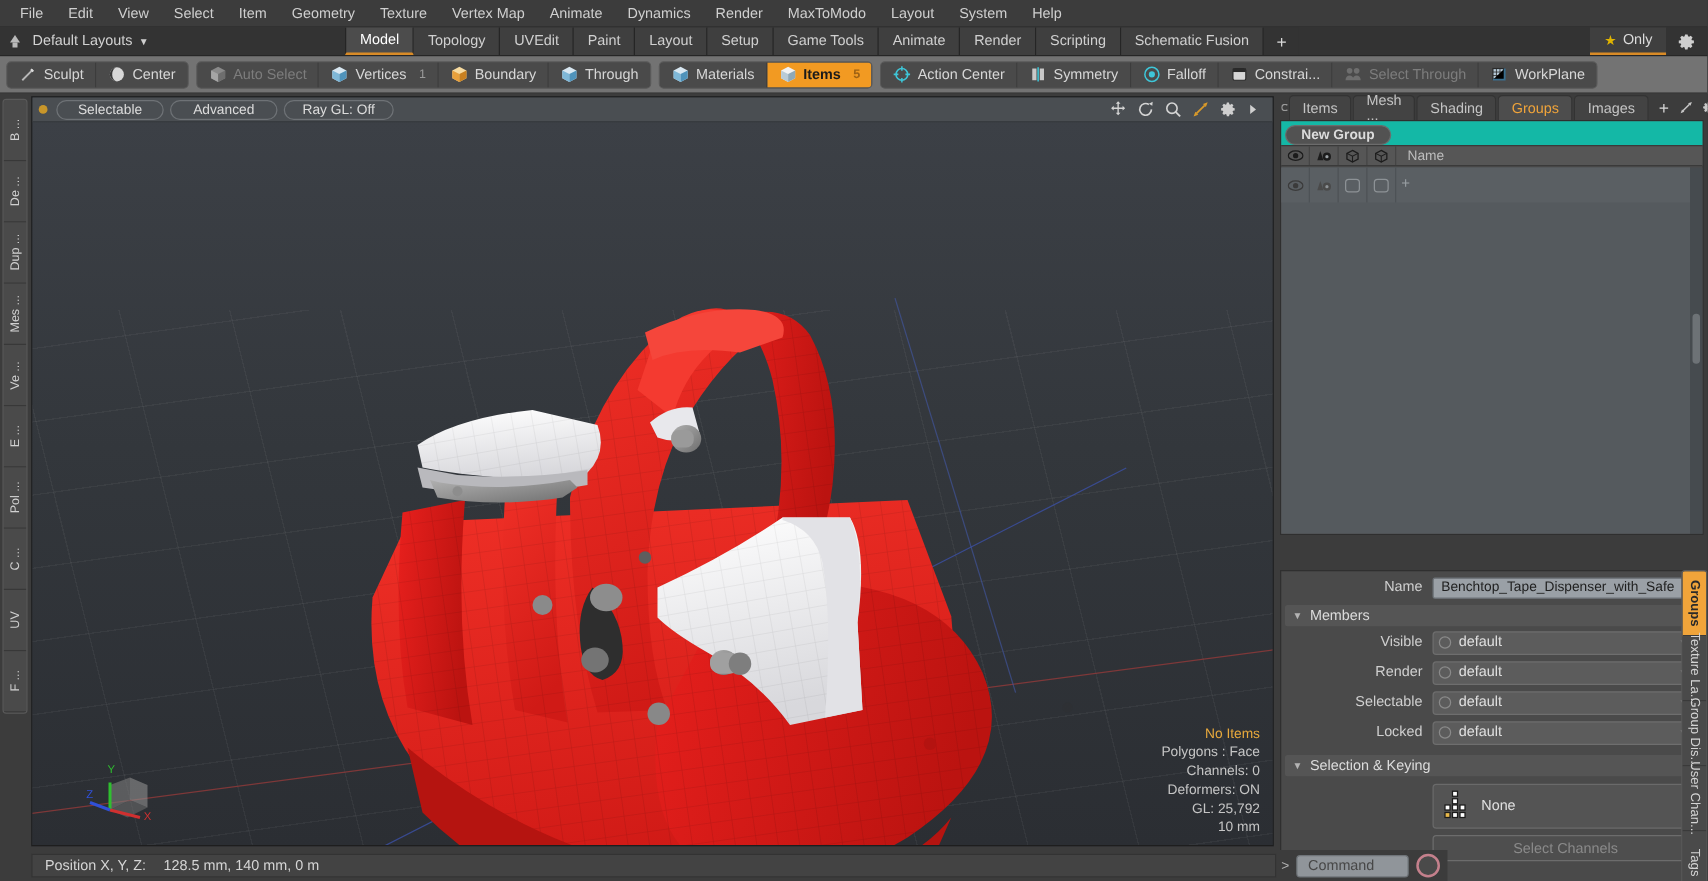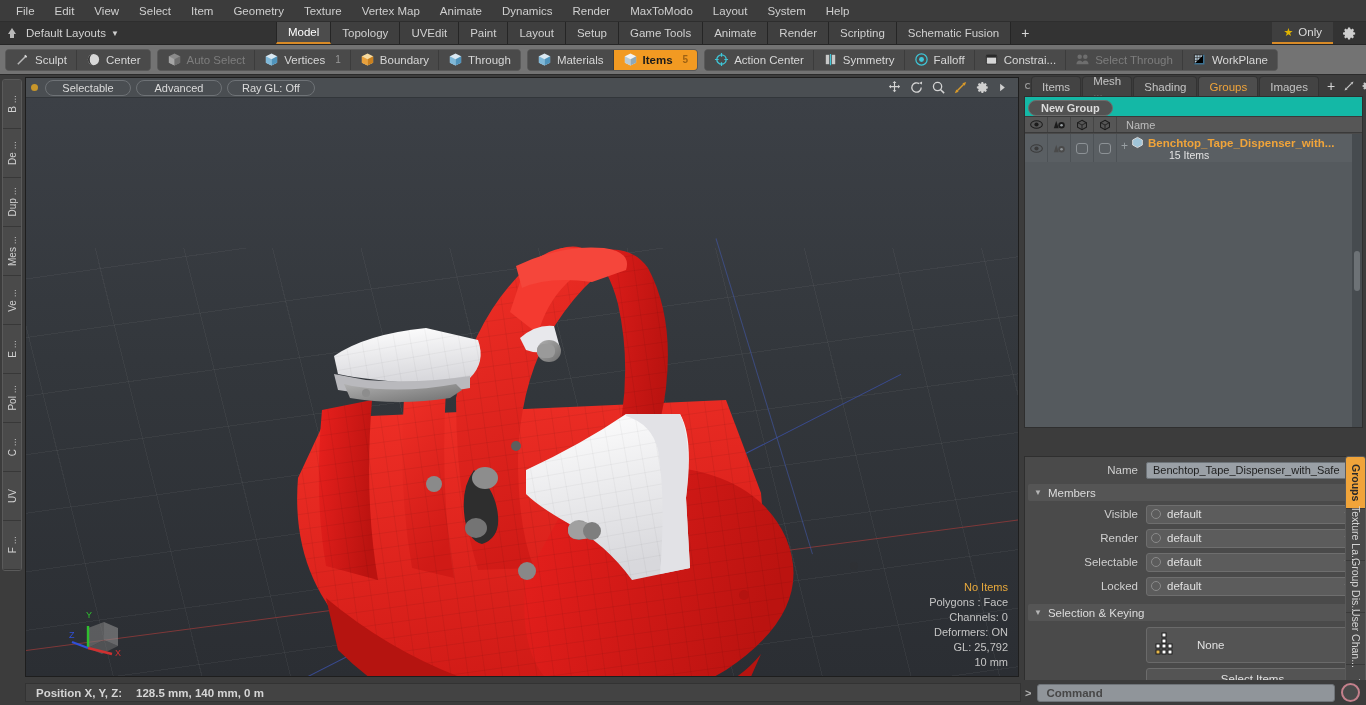--- a/index.html
+++ b/index.html
@@ -219,21 +219,21 @@
   }
   .section .tri { margin-right: 6px; font-size: 8px; color: #b4b4b4; }
   .pselect {
     flex: 1; height: 19px; background: #5c5c5c; border: 1px solid #6e6e6e; border-radius: 3px;
     display: flex; align-items: center; font-size: 11.5px; color: #e0e0e0; padding-left: 4px;
   }
   .radio { width: 10px; height: 10px; border-radius: 50%; border: 1px solid #8a8a8a; margin-right: 6px; flex: none; }
   .pselect .caret { margin-left: auto; margin-right: 7px; font-size: 8px; color: #c8c8c8; }
   .keybox {
     margin: 6px 3px 0 121px; height: 36px; background: #545454; border: 1px solid #6a6a6a; border-radius: 3px;
-    display: flex; align-items: center; gap: 22px; padding-left: 6px;
+    display: flex; align-items: center; gap: 10px; padding-left: 6px;
   }
   .keybox .kname { font-size: 11.5px; color: #e0e0e0; }
   .pbtn {
     margin: 5px 3px 0 121px; height: 21px; background: #545454; border: 1px solid #6c6c6c; border-radius: 3px;
     display: flex; align-items: center; justify-content: center; font-size: 11.5px; color: #e2e2e2;
   }
   .pbtn.disabled { color: #8a8a8a; background: #4e4e4e; }
 
   .rstrip { position: absolute; right: 0; top: 380px; width: 21px; height: 224px; }
   .rstrip-inner { width: 21px; background: #454545; border: 1px solid #5a5a5a; border-radius: 3px; overflow: hidden; }
@@ -241,21 +241,21 @@
     width: 100%; height: 52px; display: flex; align-items: center; justify-content: center;
     background: #4a4a4a; border-bottom: 1px solid #3a3a3a;
   }
   .rtab span {
     writing-mode: vertical-rl; text-orientation: mixed; font-size: 10.5px; color: #d4d4d4; white-space: nowrap;
   }
   .rtab.active { background: #f0a43a; }
   .rtab.active span { color: #2a2a2a; font-weight: bold; }
 
   
-  .statusbar { position: absolute; left: 0; top: 680px; width: 1366px; height: 25px; background: #3c3c3c; display: flex; align-items: center; font-weight: bold; }
+  .statusbar { position: absolute; left: 0; top: 680px; width: 1158px; height: 25px; background: #3c3c3c; display: flex; align-items: center; }
   .status-left {
     margin-left: 25px; height: 19px; flex: 0 0 auto; width: 996px; background: #434343;
     border: 1px solid #333; display: flex; align-items: center; padding-left: 10px; gap: 14px;
     font-size: 11.5px; color: #d5d5d5;
   }
   .cmd-area { margin-left: 4px; display: flex; align-items: center; gap: 6px; flex: 1; padding-right: 6px; }
   .cmd-caret { color: #b0b0b0; font-size: 11px; }
   .cmd-input {
     flex: 1; height: 18px; background: #90959a; border: 1px solid #6f7479; border-radius: 3px;
     display: flex; align-items: center; padding-left: 8px; font-size: 11.5px; color: #474747;
@@ -747,31 +747,20 @@
                 </svg>
             </div>
             <div class="grow-cell">
                 <span class="chkbox"></span>
               </div>
             <div class="grow-cell">
                 <span class="chkbox"></span>
               </div>
             <div class="grow-main">
               <span class="expander">+</span>
-              <span class="grow-texts">
-                <span class="grow-title">
-                  <span class="ic" style="width:13px;height:13px">
-                    <svg viewBox="0 0 14 14" style="width:13px;height:13px">
-                        <path fill="#9fc4d8" stroke="#dcdcdc" stroke-width="1" d="M7 1.5 L12.2 4.3 L12.2 9.7 L7 12.5 L1.8 9.7 L1.8 4.3z"></path>
-                      </svg>
-                  </span>
-                  <span class="grow-name">Benchtop_Tape_Dispenser_with...</span>
-                </span>
-                <span class="grow-sub">15 Items</span>
-              </span>
             </div>
           </div>
         </div>
         <div class="list-scroll">
             <i></i>
           </div>
       </div>
 
       <div class="props-tabs">
         <span class="pdot">
@@ -860,21 +849,20 @@
               <rect x="9" y="12" width="4" height="4" fill="#fff" stroke="#1c1c1c"></rect>
               <rect x="15" y="12" width="4" height="4" fill="#fff" stroke="#1c1c1c"></rect>
               <rect x="3" y="18" width="4" height="4" fill="#e8b84a" stroke="#1c1c1c"></rect>
               <rect x="9" y="18" width="4" height="4" fill="#fff" stroke="#1c1c1c"></rect>
               <rect x="15" y="18" width="4" height="4" fill="#fff" stroke="#1c1c1c"></rect>
             </svg>
           </span>
           <span class="kname">None</span>
         </div>
         <div id="prop-buttons">
-            <div class="pbtn">Select Items</div>
             <div class="pbtn disabled">Select Channels</div>
           </div>
 
       </div>
 
       <div class="rstrip">
         <div class="rstrip-inner" id="right-vtabs">
             <div class="rtab active">
               <span>Groups</span>
             </div>

